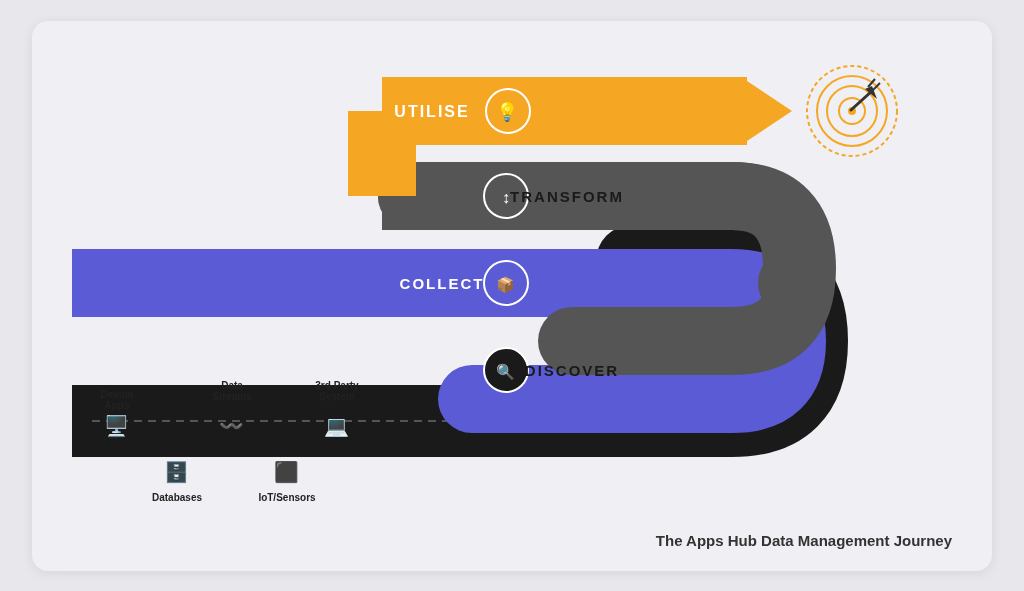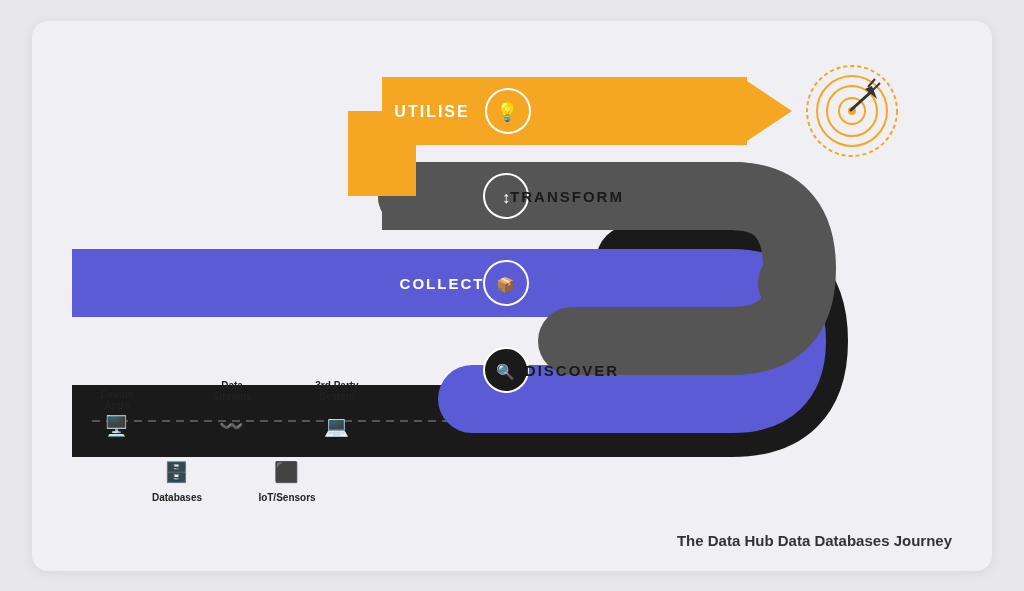--- a/index.html
+++ b/index.html
@@ -112,14 +112,14 @@
 
       <text x="145" y="458" text-anchor="middle" font-size="20" fill="white">🗄️</text>
       <text x="145" y="480" text-anchor="middle" font-size="10" font-weight="700" fill="#222">Databases</text>
 
       <text x="255" y="458" text-anchor="middle" font-size="20" fill="white">⬛</text>
       <text x="255" y="480" text-anchor="middle" font-size="10" font-weight="700" fill="#222">IoT/Sensors</text>
 
     </svg>
   </div>
 
-  <div class="caption">The Data Hub Data Databases Journey</div>
+  <div class="caption">The Apps Hub Data Management Journey</div>
 </div>
 
 </body></html>

